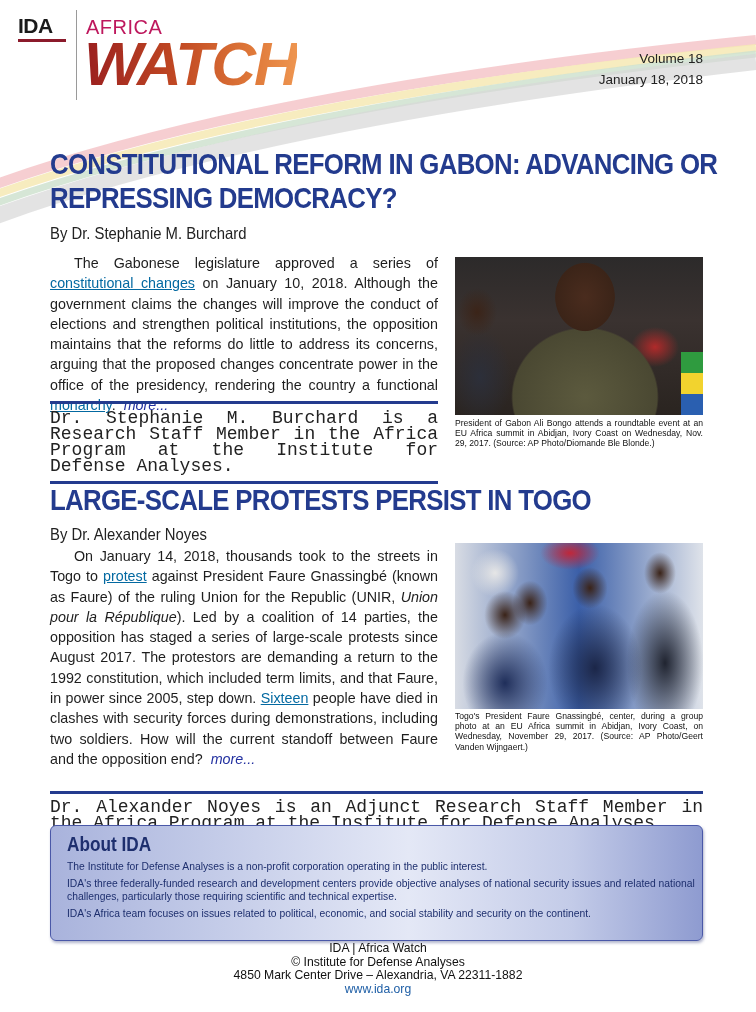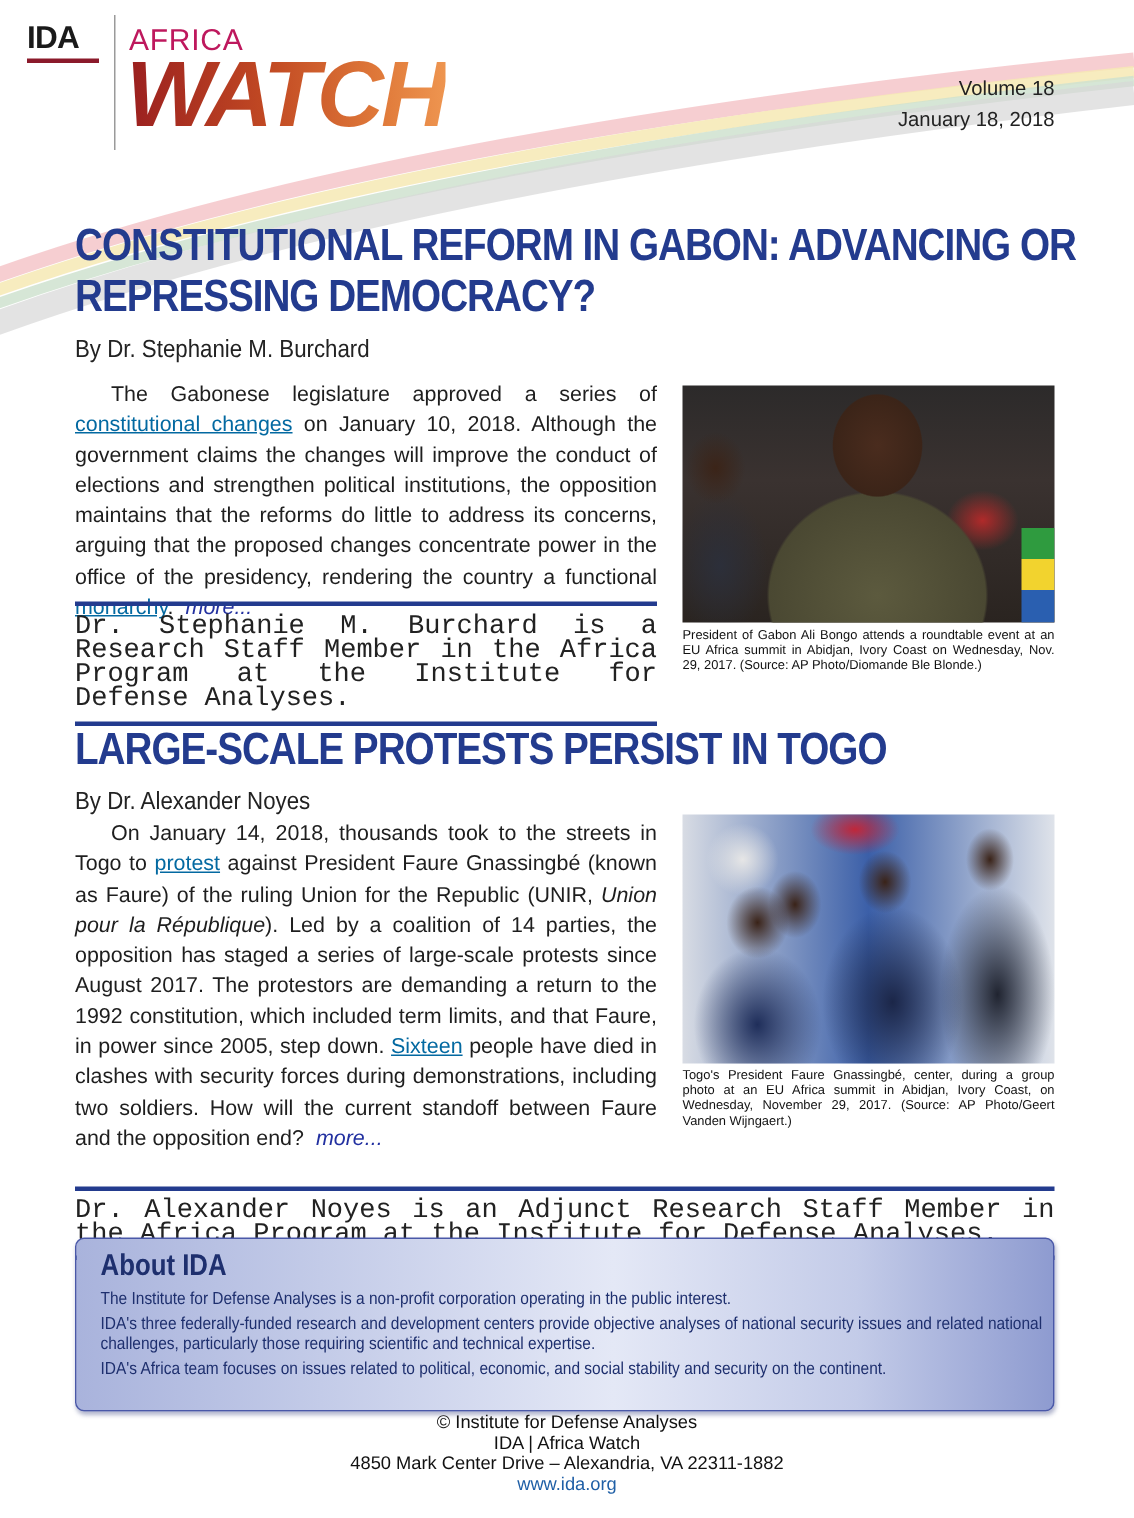--- a/index.html
+++ b/index.html
@@ -129,17 +129,17 @@
 </section>
 
 <aside class="about-box">
   <div class="about-title">About IDA</div>
   <p class="about-p">The Institute for Defense Analyses is a non-profit corporation operating in the public interest.</p>
   <p class="about-p">IDA's three federally-funded research and development centers provide objective analyses of national security issues and related national challenges, particularly those requiring scientific and technical expertise.</p>
   <p class="about-p">IDA's Africa team focuses on issues related to political, economic, and social stability and security on the continent.</p>
 </aside>
 
 <footer class="footer">
+  <div>IDA | Africa Watch</div>
   <div>© Institute for Defense Analyses</div>
-  <div>IDA | Africa Watch</div>
   <div>4850 Mark Center Drive – Alexandria, VA 22311-1882</div>
   <a href="#" class="url" style="text-decoration:none;">www.ida.org</a>
 </footer>
 
 </body></html>

